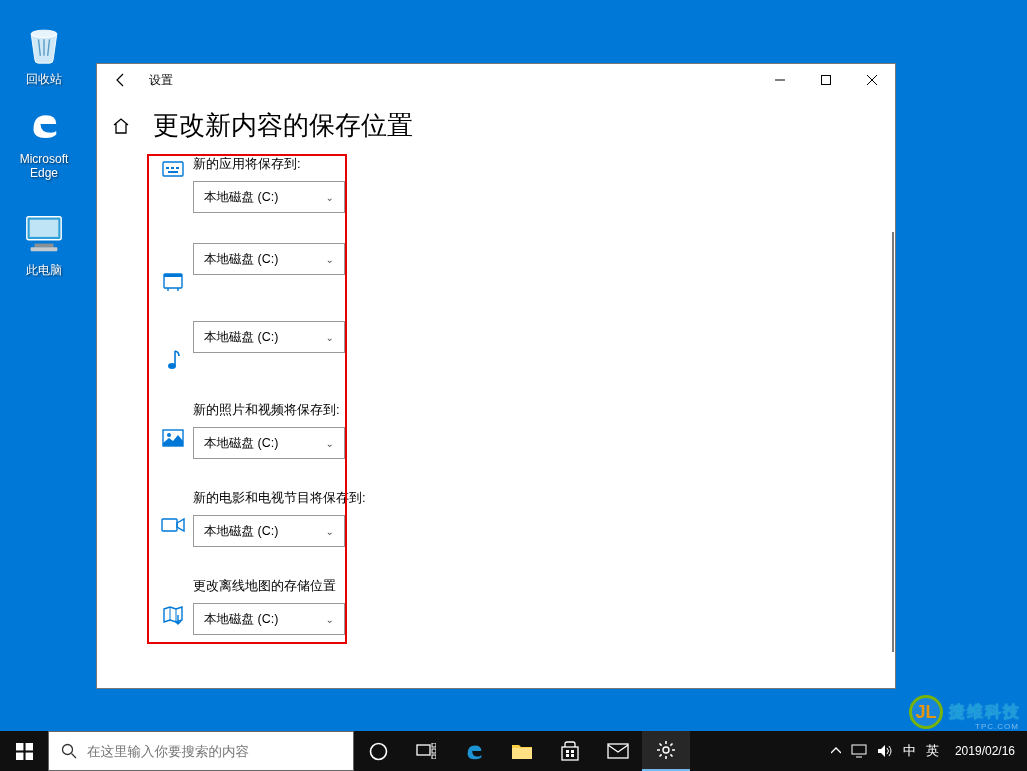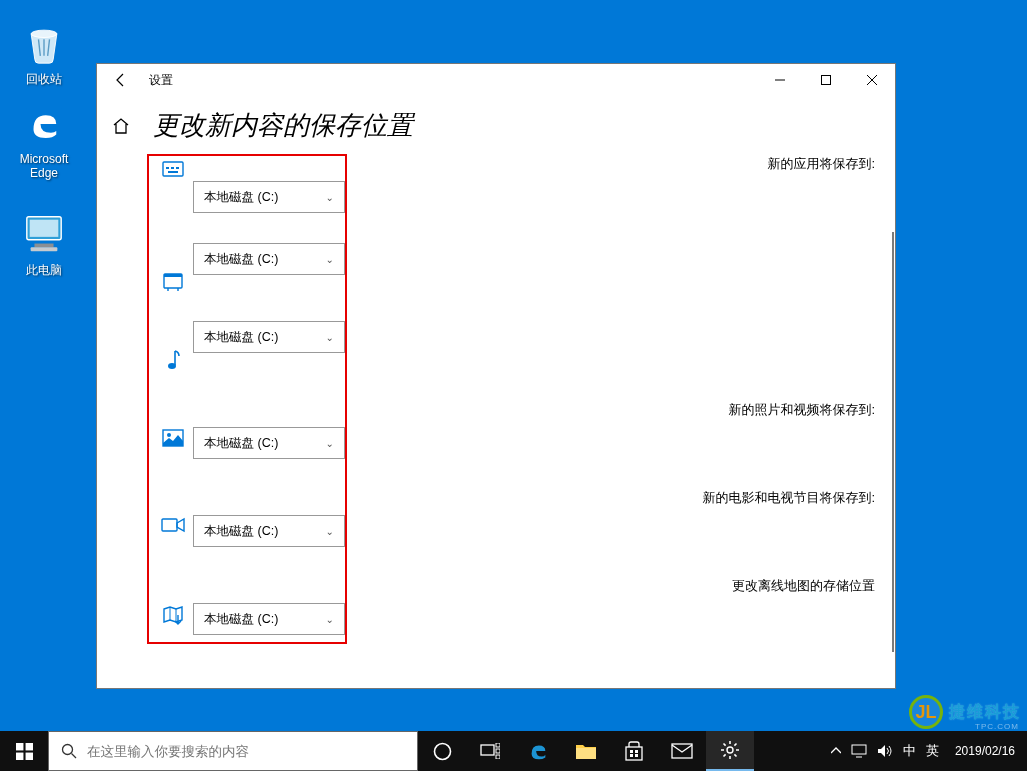--- a/index.html
+++ b/index.html
@@ -17,39 +17,39 @@
 .back-btn { width: 32px; height: 32px; display: flex; align-items: center; justify-content: center; cursor: pointer; font-size: 14px; }
 .tb-title { font-size: 12px; }
 .win-controls { display: flex; }
 .win-controls div { width: 46px; height: 32px; display: flex; align-items: center; justify-content: center; cursor: pointer; }
 
 .content { flex: 1; display: flex; padding: 12px 0 0 0; overflow: hidden; position: relative; }
 .left-col { width: 48px; display: flex; flex-direction: column; align-items: center; padding-top: 8px; }
 .home-icon { width: 20px; height: 20px; margin-bottom: 14px; cursor: pointer; }
 
 .main { flex: 1; padding: 0 20px 0 8px; overflow-y: auto; position: relative; }
-.page-title { font-size: 26px; font-weight: 400; margin: 0 0 12px 0; font-style: italic; }
+.page-title { font-size: 26px; font-weight: 400; margin: 0 0 12px 0; }
 
 .red-box { border: 2px solid #e60000; padding: 4px 8px 14px 8px; width: 200px; position: absolute; left: 50px; top: 58px; height: 490px; pointer-events: none; }
 
-.setting-row { display: flex; align-items: flex-start; margin-bottom: 30px; position: relative; text-align: right; }
+.setting-row { display: flex; align-items: flex-start; margin-bottom: 30px; position: relative; }
 .row-icon { width: 40px; display: flex; justify-content: center; padding-top: 28px; color: #0078d7; }
 .row-icon.first { padding-top: 6px; }
 .row-body { flex: 1; }
 .row-label { font-size: 13px; color: #000; margin-bottom: 8px; }
 .row-label.cut { font-size: 13px; }
 .dropdown { border: 1px solid #999; width: 152px; height: 32px; display: flex; align-items: center; justify-content: space-between; padding: 0 10px; font-size: 12.5px; cursor: pointer; background: #fff; }
 .dropdown .chev { font-size: 10px; color: #555; }
 
 .scrollbar { position: absolute; right: 1px; top: 136px; width: 2px; height: 420px; background: #7a7a7a; }
 
 
 .taskbar { position: absolute; left: 0; right: 0; bottom: 0; height: 40px; background: #101010; display: flex; align-items: stretch; color: #fff; }
 .start-btn { width: 48px; display: flex; align-items: center; justify-content: center; cursor: pointer; }
-.search-box { width: 370px; background: #fff; display: flex; align-items: center; padding: 0 12px; gap: 10px; color: #666; cursor: text; border: 1px solid #666; }
+.search-box { width: 306px; background: #fff; display: flex; align-items: center; padding: 0 12px; gap: 10px; color: #666; cursor: text; border: 1px solid #666; }
 .search-box input { border: none; outline: none; flex: 1; font-size: 13.5px; background: transparent; }
 .task-icons { display: flex; align-items: stretch; }
 .task-icon { width: 48px; display: flex; align-items: center; justify-content: center; cursor: pointer; }
 .task-icon.active { border-bottom: 2px solid #76b9ed; background: #272727; }
 .tray { margin-left: auto; display: flex; align-items: center; padding: 0 6px; gap: 10px; font-size: 12px; }
 .tray .clock { text-align: right; line-height: 1.2; font-size: 12px; padding: 0 6px; }
 .tray-icon { cursor: pointer; }
 
 
 .watermark { position: absolute; right: 6px; bottom: 42px; display: flex; align-items: center; gap: 6px; opacity: .95; }

